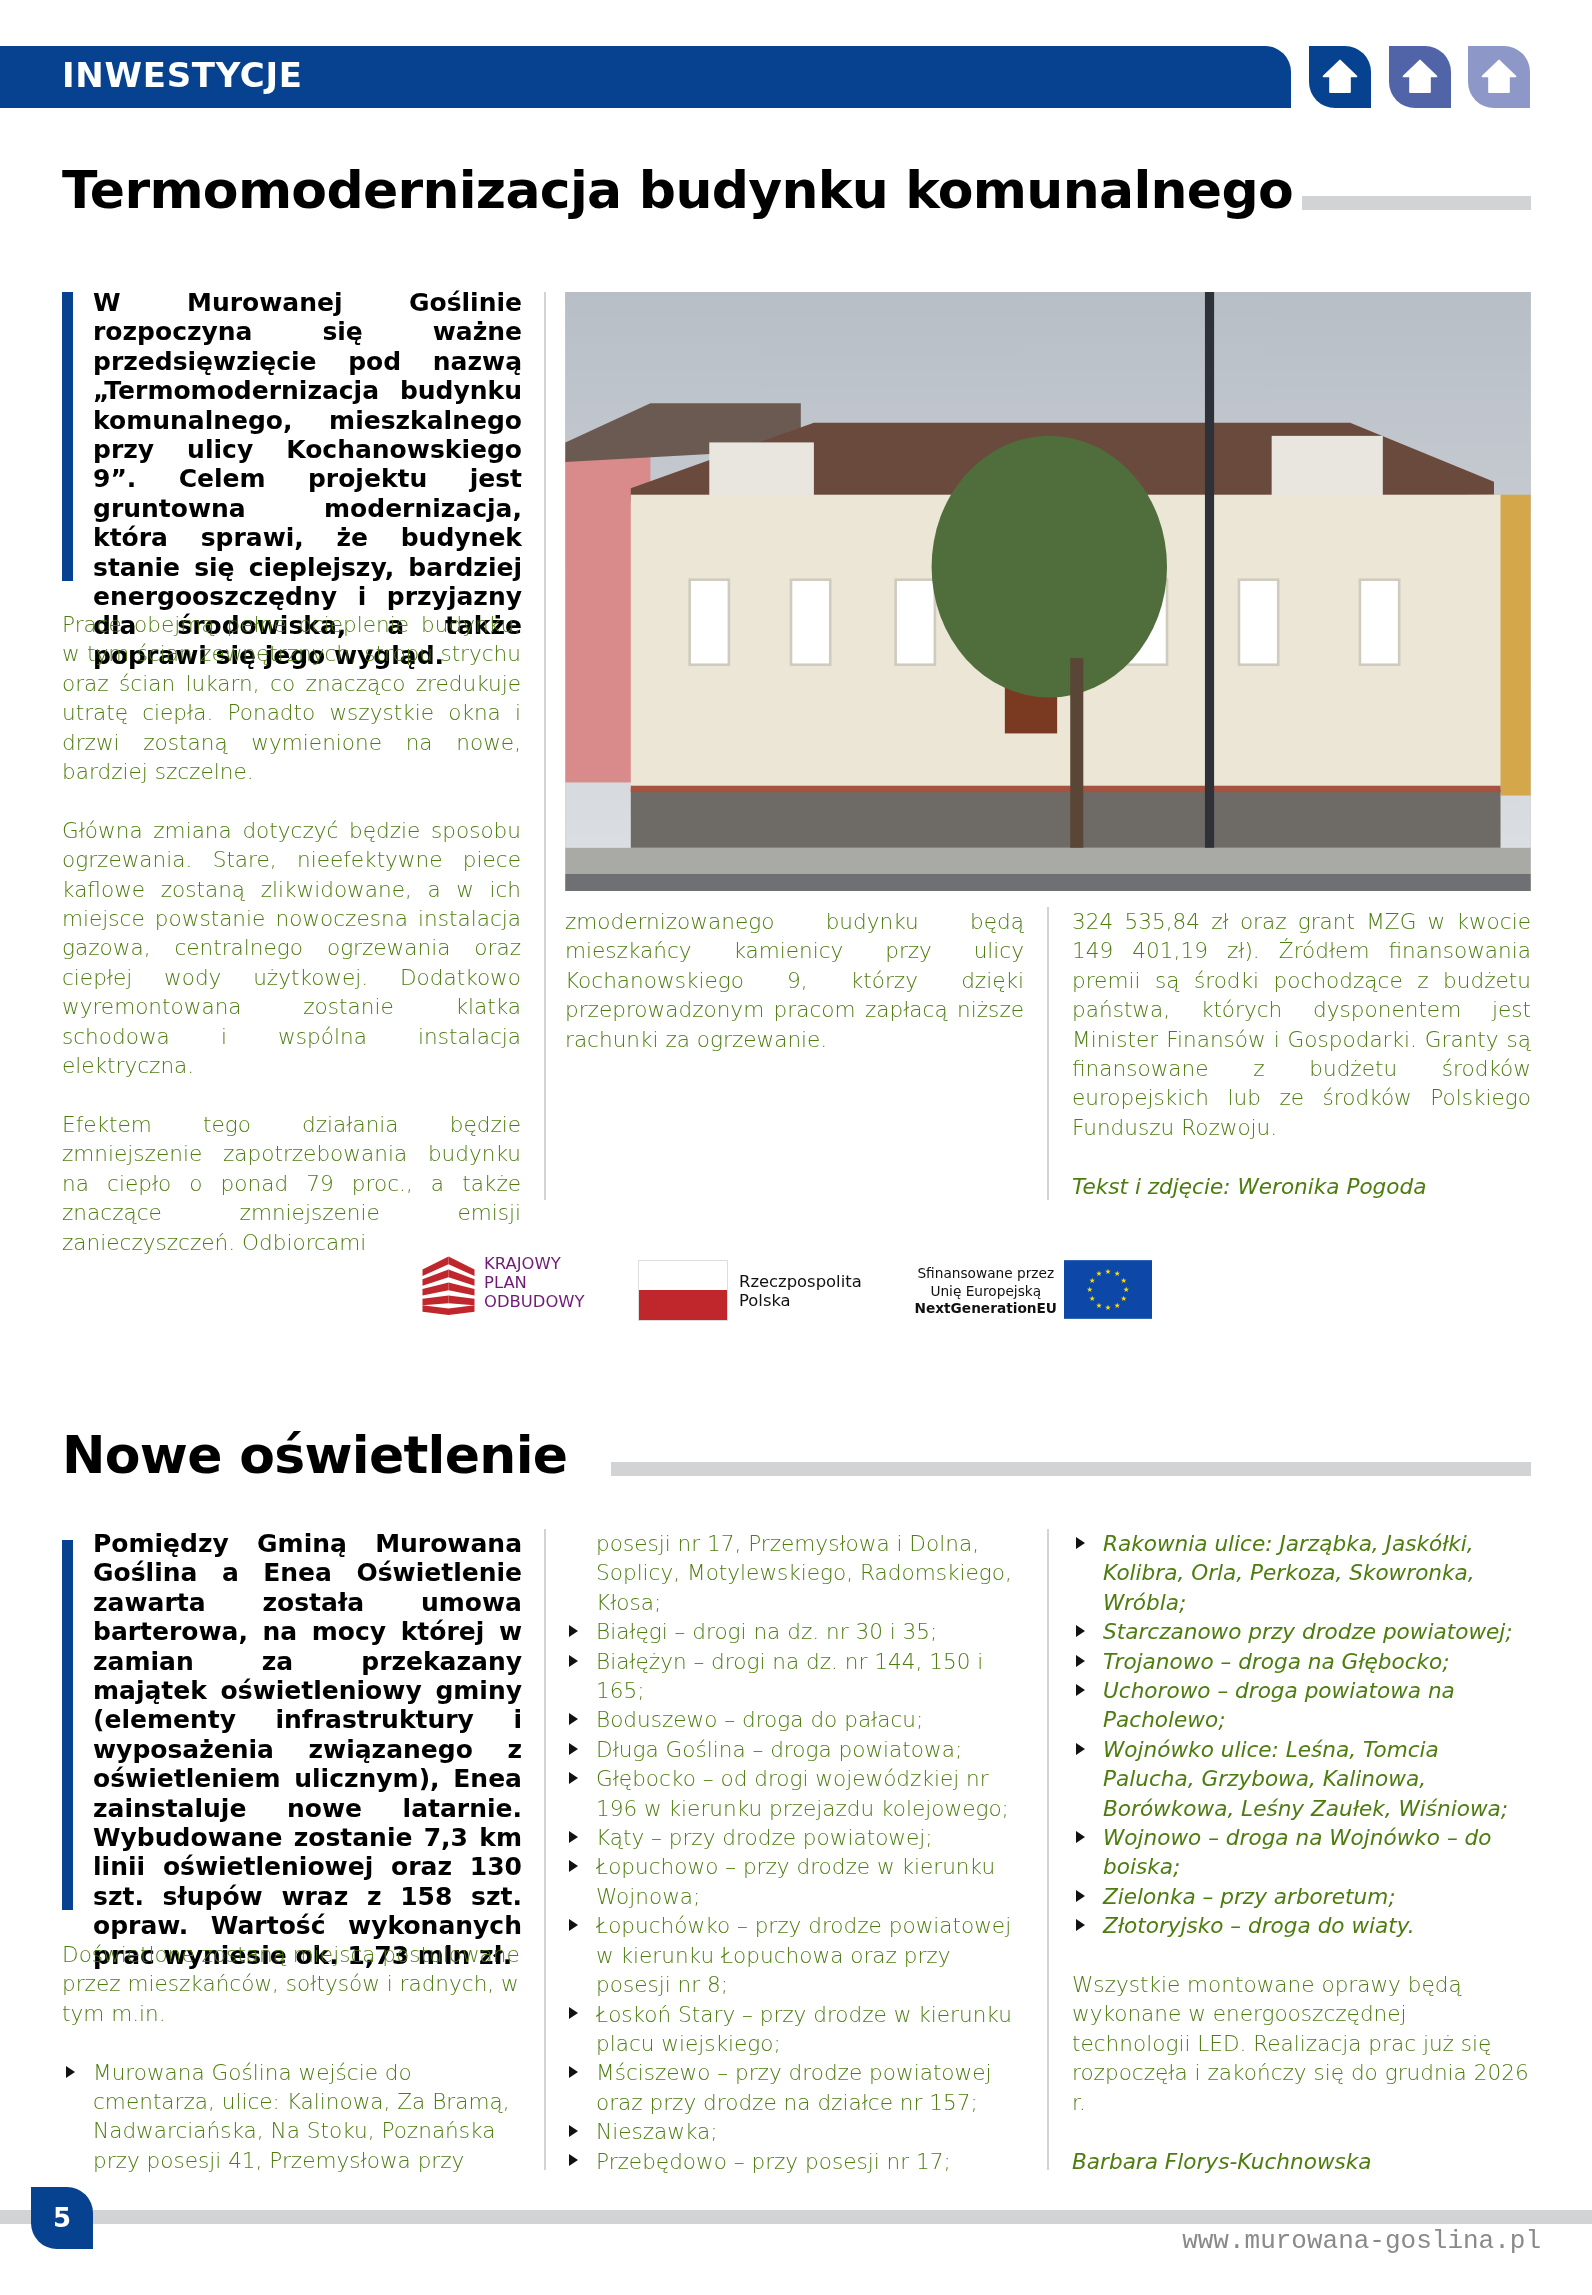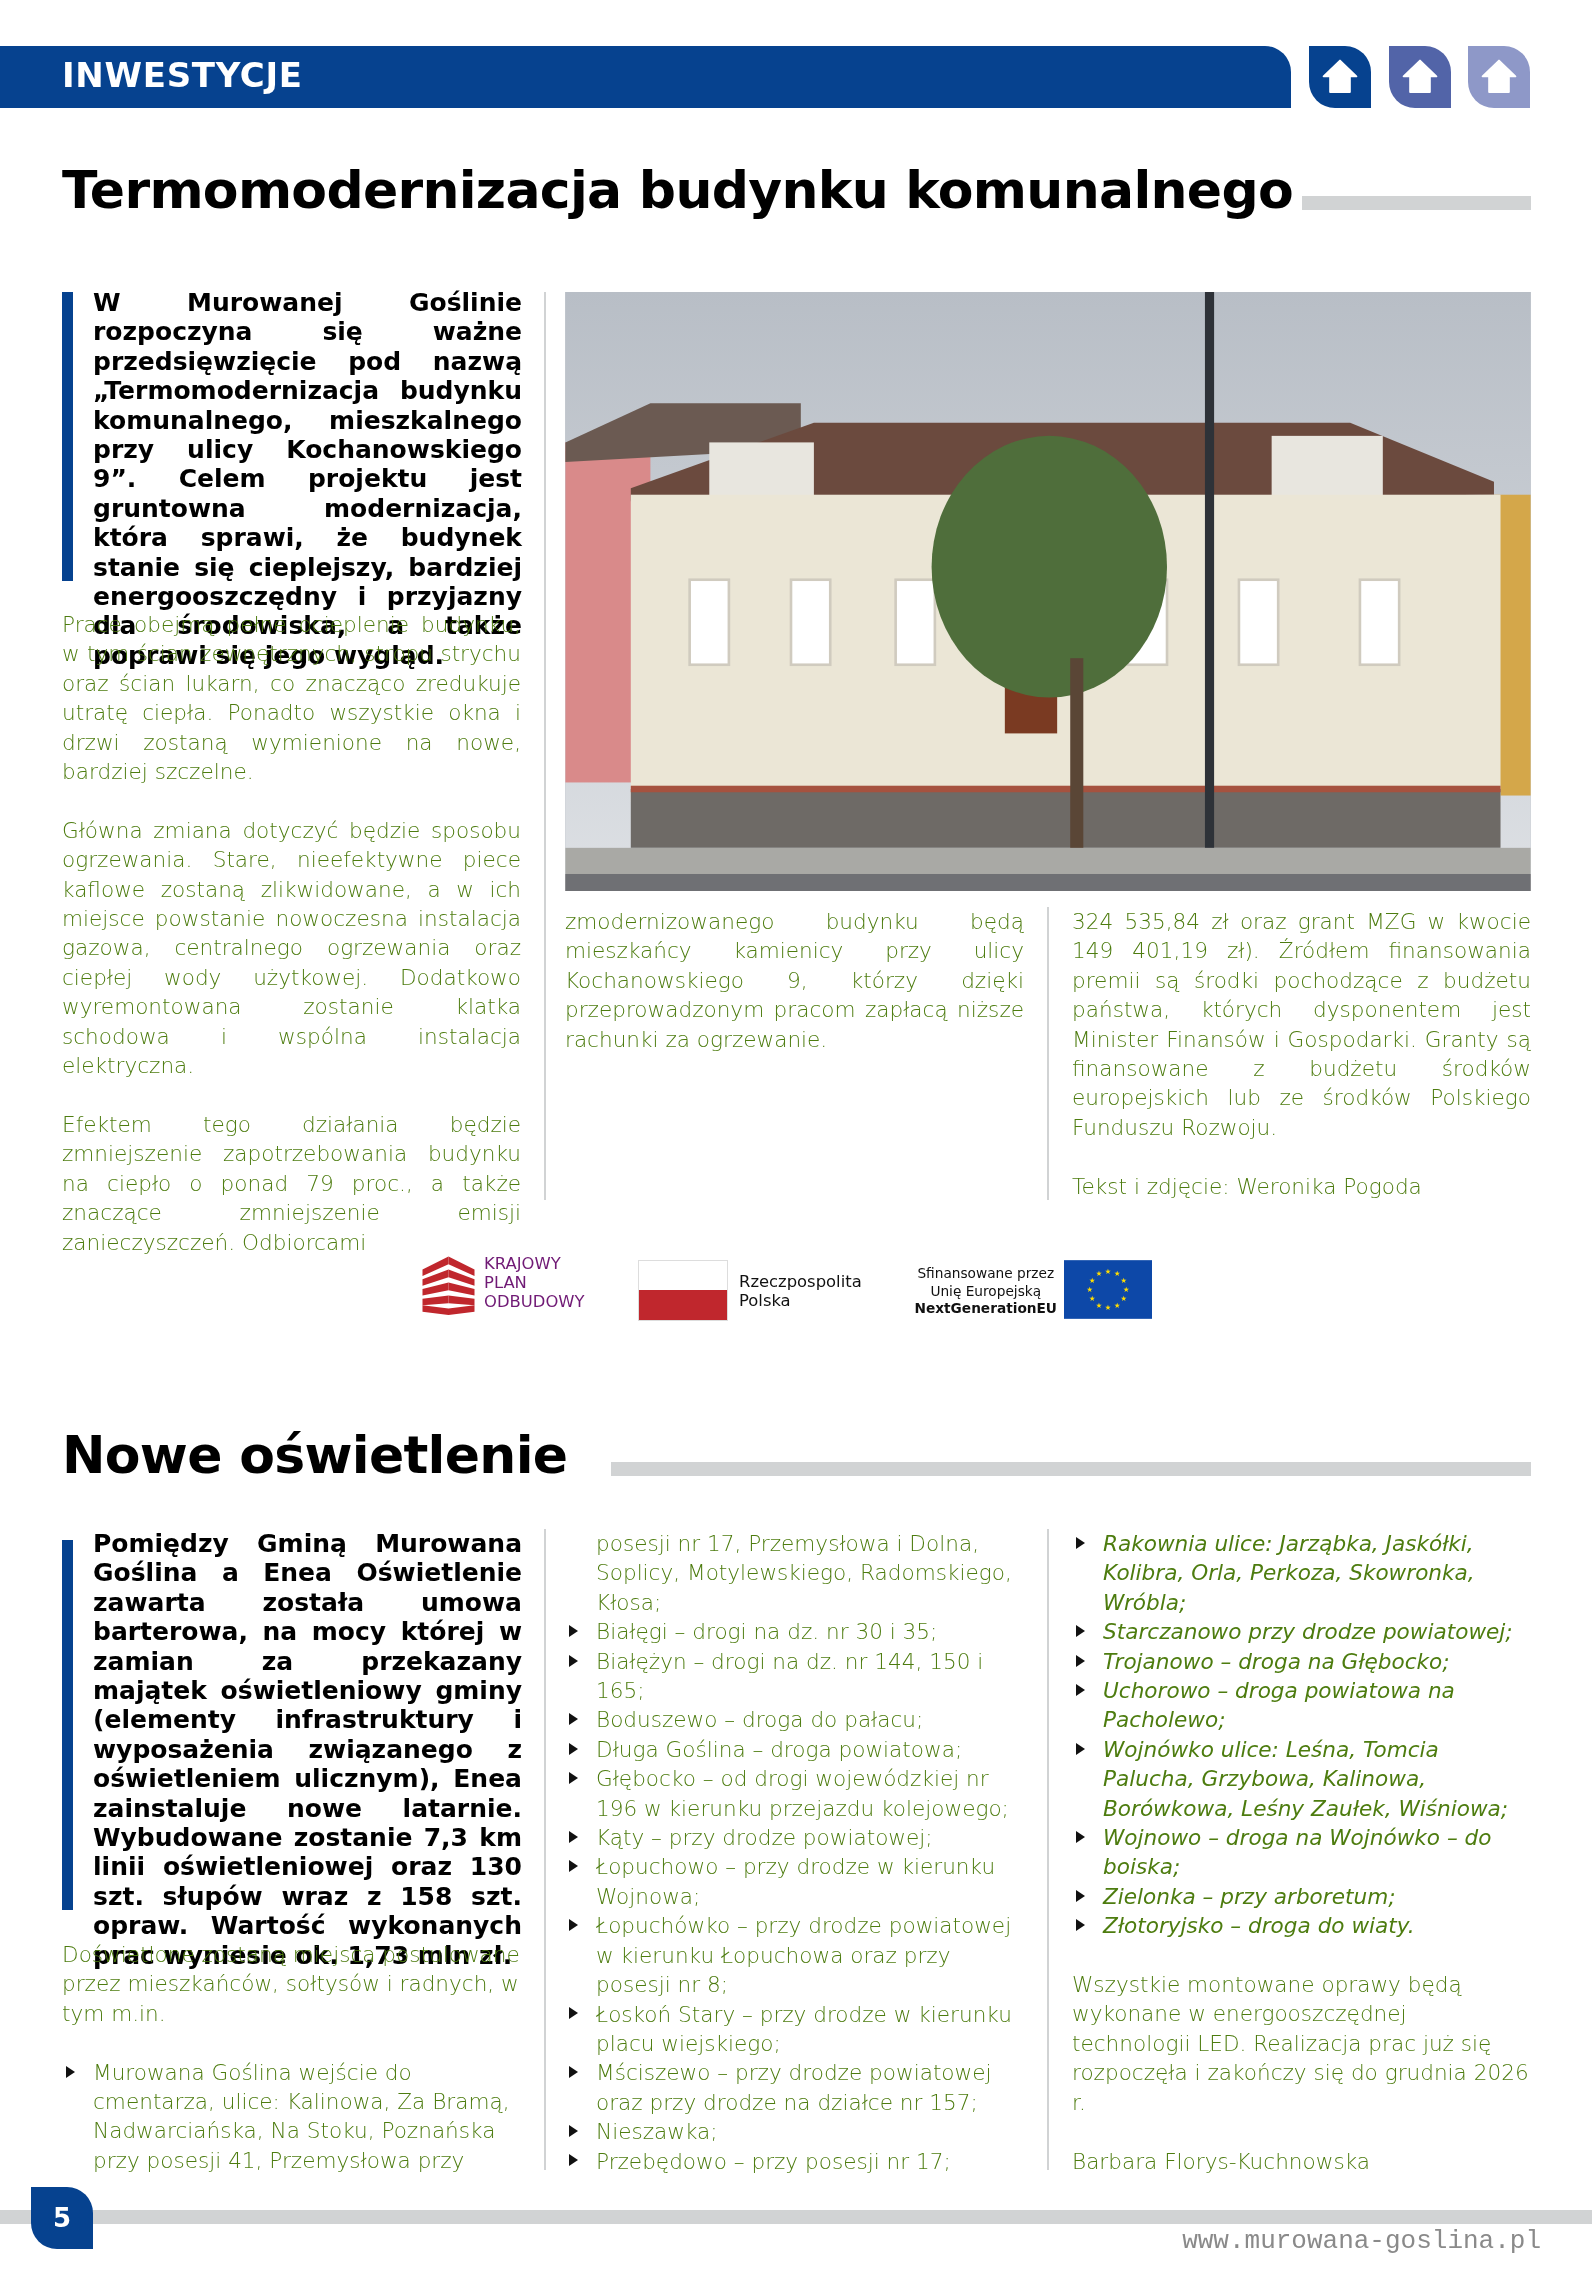--- a/index.html
+++ b/index.html
@@ -28,21 +28,21 @@
   .r2 { left: 611px; top: 1462px; width: 920px; }
 
   
   .col { position: absolute; font-family: "DejaVu Sans", sans-serif; font-size: 21.6px;
     line-height: 29.4px; color: #4d7c0f; font-weight: 300; }
   .col p { margin: 0 0 29.4px 0; text-align: justify; }
   .lead { position: absolute; font-family: "DejaVu Sans", sans-serif; font-weight: bold;
     font-size: 25px; line-height: 29.4px; color: #000; text-align: justify; }
   .lead-bar { position: absolute; width: 11px; background: #06428f; }
   .vdiv { position: absolute; width: 2px; background: #d1d3d4; }
-  .byline { text-align: left; }
+  .byline { font-style: italic; text-align: left; }
 
   
   .photo { position: absolute; left: 565px; top: 292px; width: 966px; height: 599px;
     overflow: hidden; background: #c9cdd3; }
 
   
   ul.bul { list-style: none; margin: 0; padding: 0; }
   ul.bul li { position: relative; padding-left: 31px; margin: 0; }
   ul.bul li::before { content: ""; position: absolute; left: 3.9px; top: 7.9px;
     border-left: 9.2px solid #111; border-top: 6.5px solid transparent; border-bottom: 6.5px solid transparent; }

